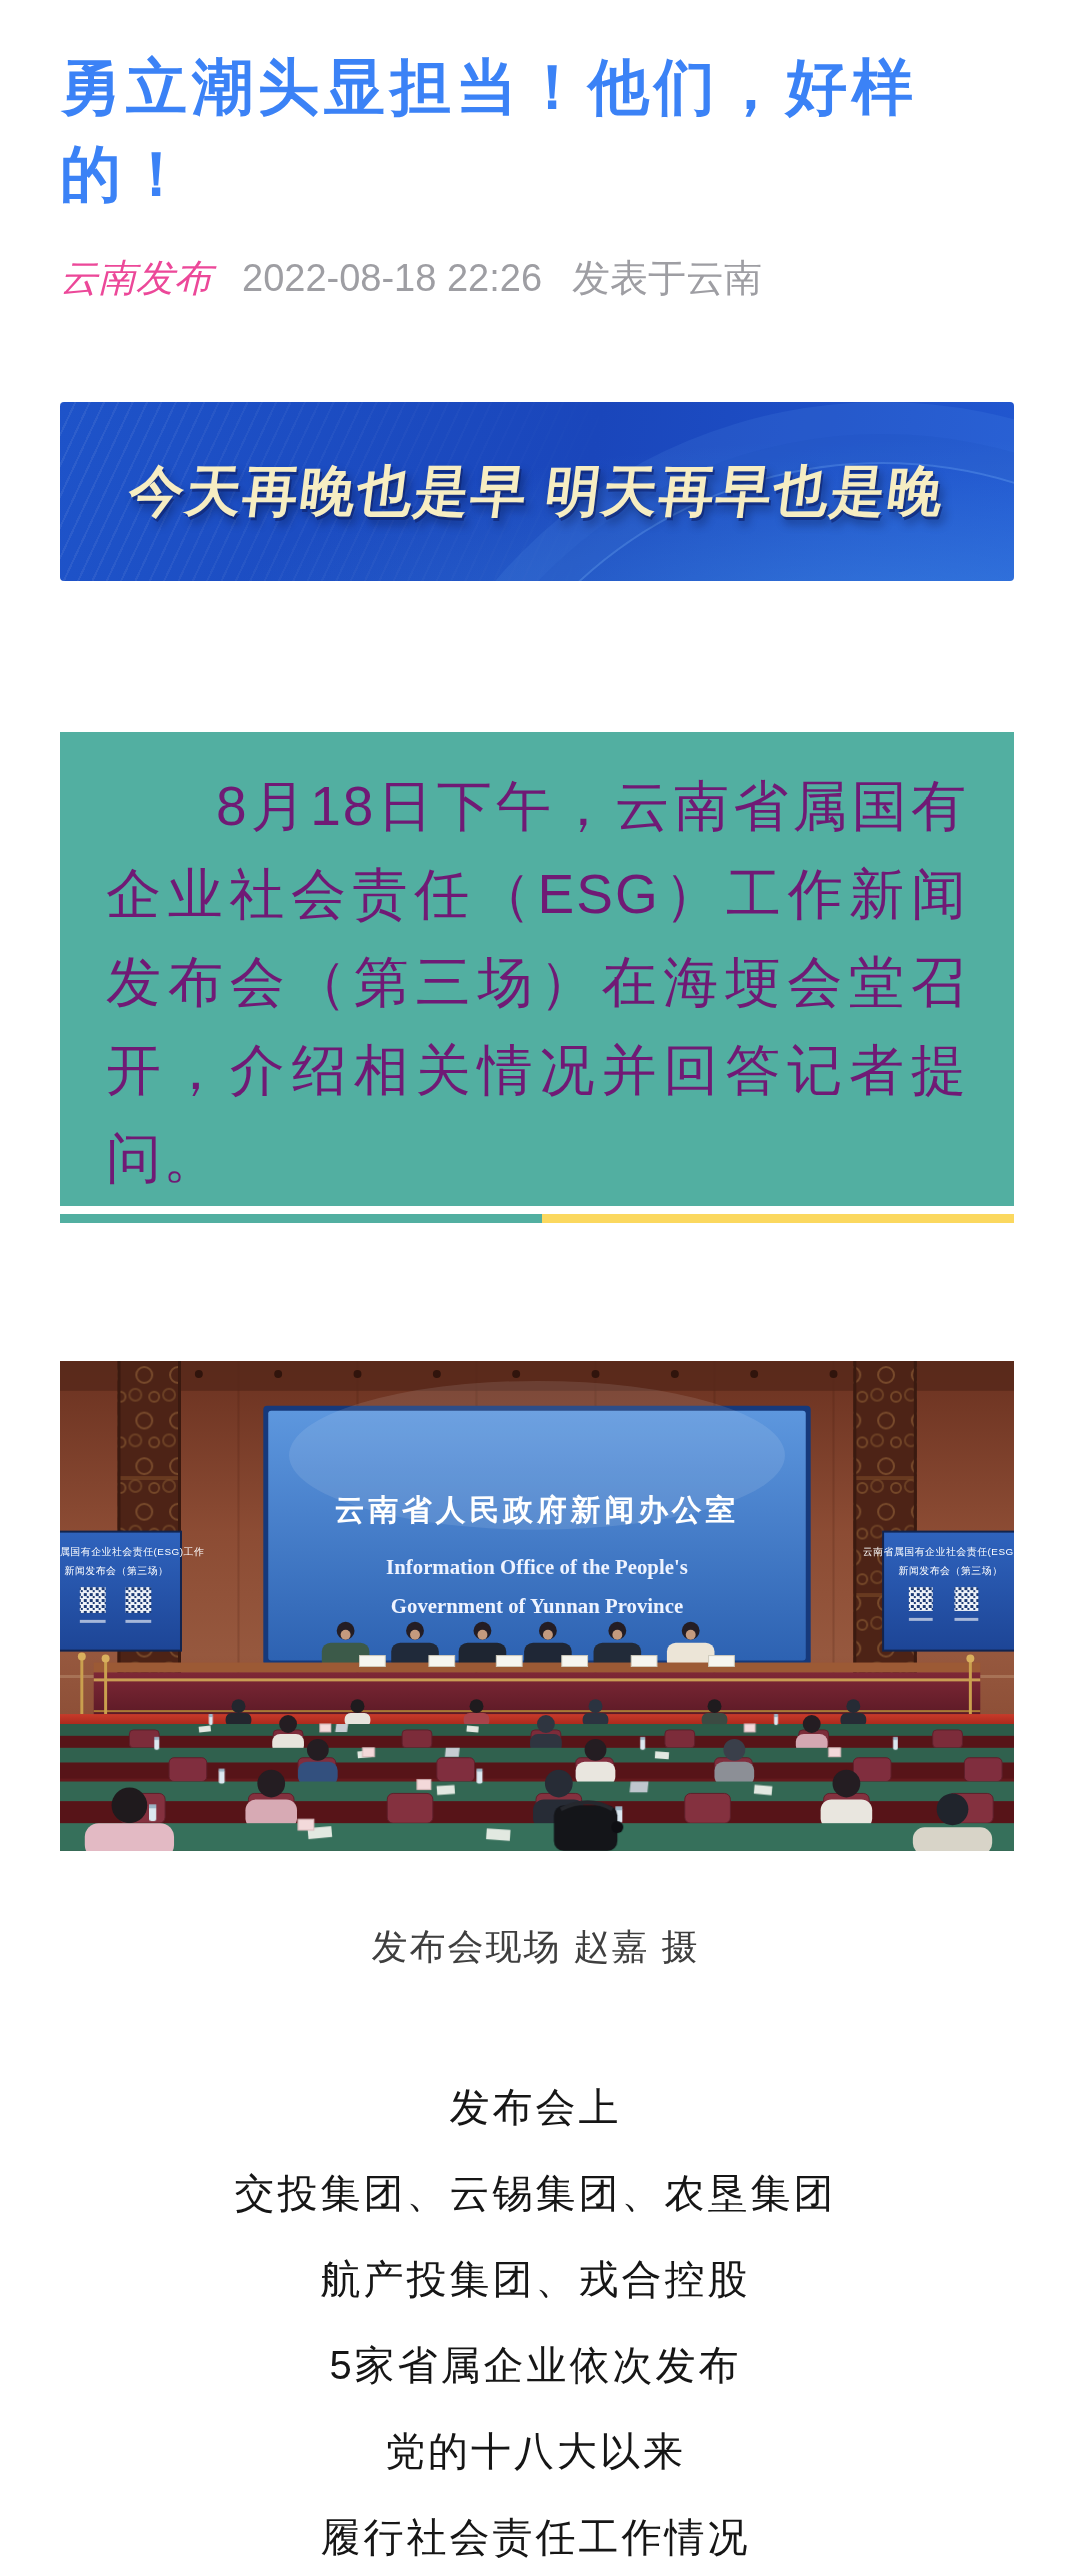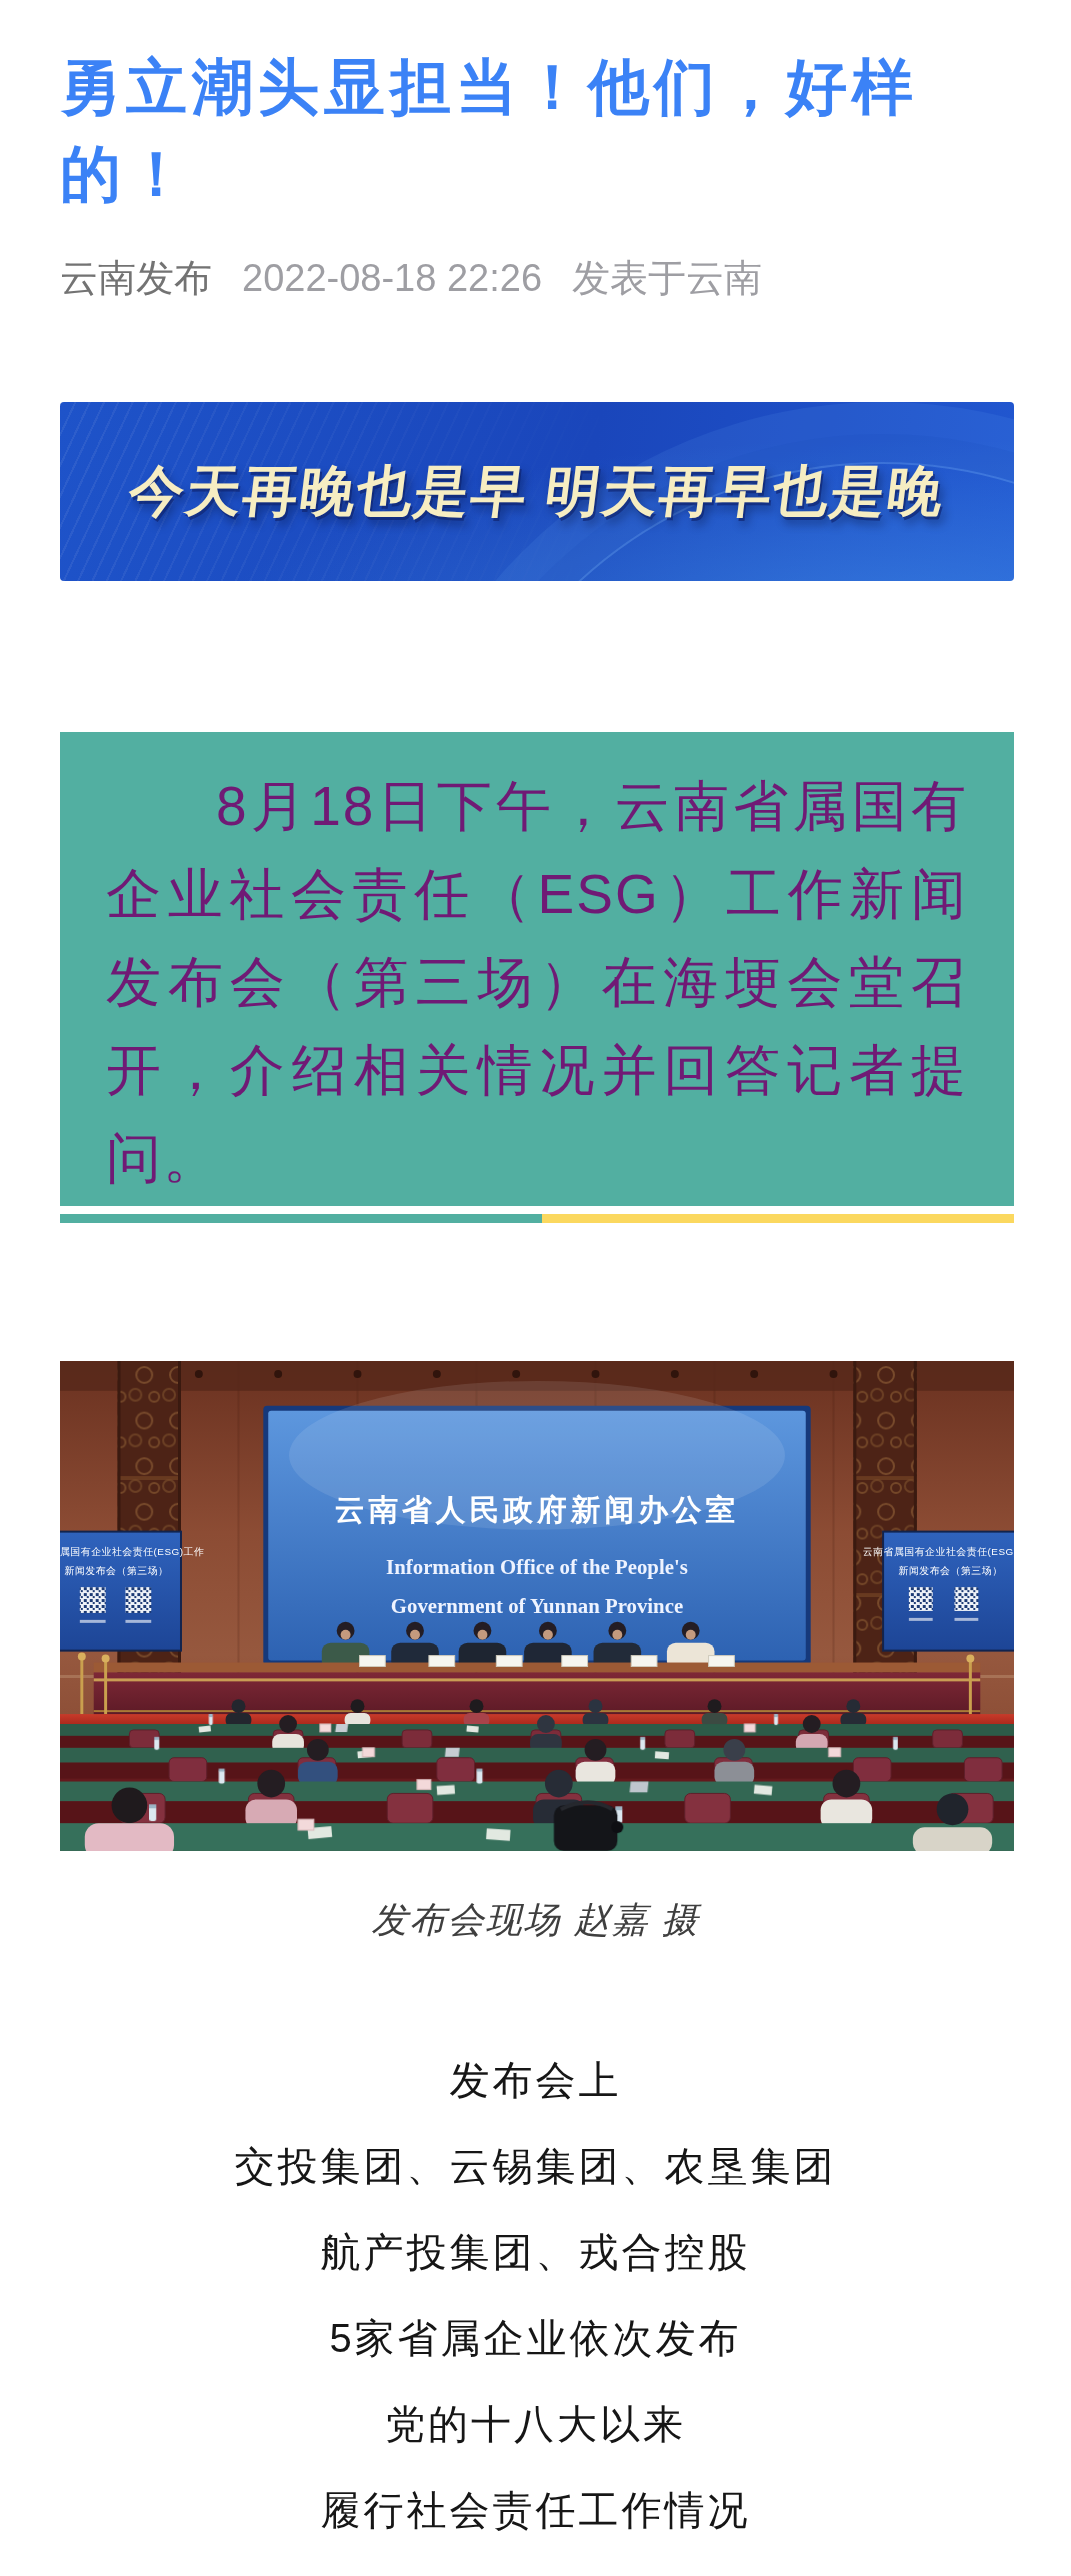--- a/index.html
+++ b/index.html
@@ -5,21 +5,21 @@
   html,body{margin:0;padding:0;background:#ffffff;}
   body{width:1071px;height:2576px;overflow:hidden;
        font-family:"Liberation Sans","DejaVu Sans",sans-serif;color:#0f0f0f;}
   .page{padding:44px 60px 0 60px;}
 
   
   .title{margin:0;font-size:61px;line-height:87px;font-weight:700;
          letter-spacing:5px;color:#3b82f6;width:952px;}
   .byline{margin-top:38px;height:44px;display:flex;align-items:center;
           font-size:38px;white-space:nowrap;}
-  .byline .author{color:#737373;}
+  .byline .author{color:#ec4899;font-style:italic;}
   .byline .meta{color:#9e9ea3;margin-left:30px;}
 
   
   .banner{margin-top:102px;width:954px;height:179px;position:relative;
           overflow:hidden;border-radius:4px;
           background:
             radial-gradient(130% 190% at 88% 125%, rgba(70,150,235,.55) 0%, rgba(70,150,235,0) 55%),
             linear-gradient(100deg,#1e53c9 0%,#1a46bb 55%,#2157d0 100%);}
   .banner::before{content:"";position:absolute;inset:0;
           background:repeating-linear-gradient(115deg, rgba(255,255,255,.07) 0 2px, rgba(255,255,255,0) 2px 13px);
@@ -43,22 +43,22 @@
   .divider .seg-yellow{flex:1;height:100%;background:#fbd85f;}
 
   
   .photo{margin-top:138px;width:954px;height:490px;position:relative;overflow:hidden;
          background:#c2410c;}
   .scr-cjk{font-size:30px;font-weight:700;fill:#ffffff;letter-spacing:4px;}
   .scr-en{font-family:"Liberation Serif","DejaVu Serif",serif;font-size:21px;
           font-weight:700;fill:#eef3ff;}
   .side-txt{font-size:10px;fill:#ffffff;letter-spacing:.5px;}
 
-  .caption{margin-top:47px;text-align:center;font-size:36px;line-height:44px;
-           color:#3f3f3f;letter-spacing:2px;font-style:italic;}
+  .caption{margin-top:74px;text-align:center;font-size:36px;line-height:44px;
+           color:#3f3f3f;letter-spacing:2px;}
 
   
   .statements{margin-top:95px;padding-bottom:24px;text-align:center;}
   .statements p{margin:0;font-size:40px;line-height:86px;letter-spacing:3px;
                 color:#161616;font-weight:500;}
 </style>
 </head>
 <body>
 
 <div class="page">

